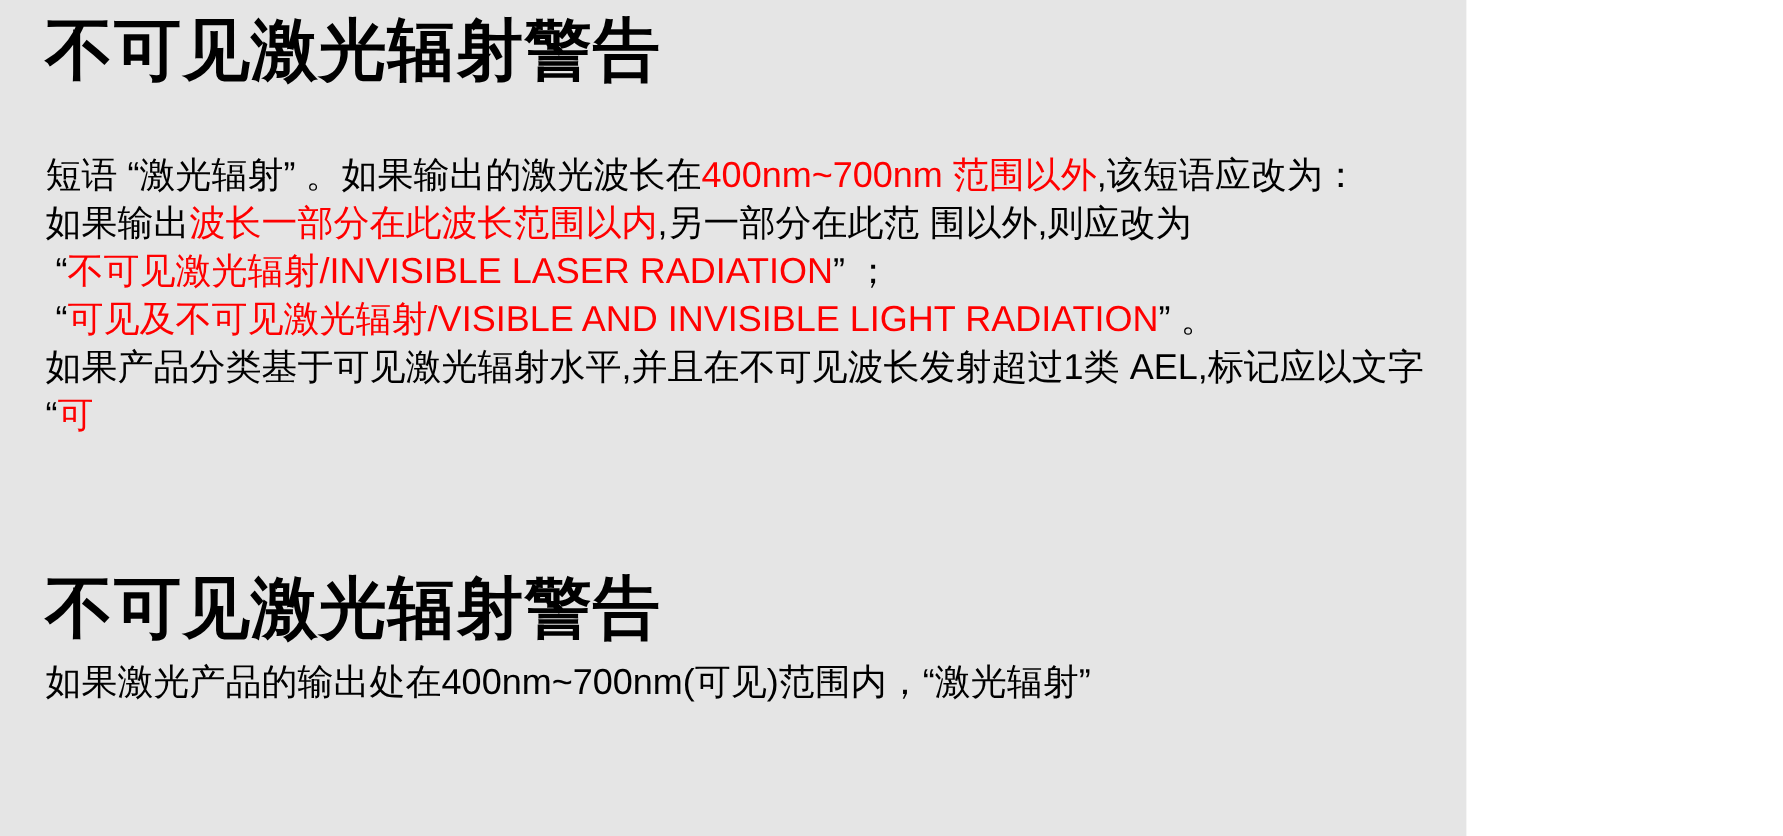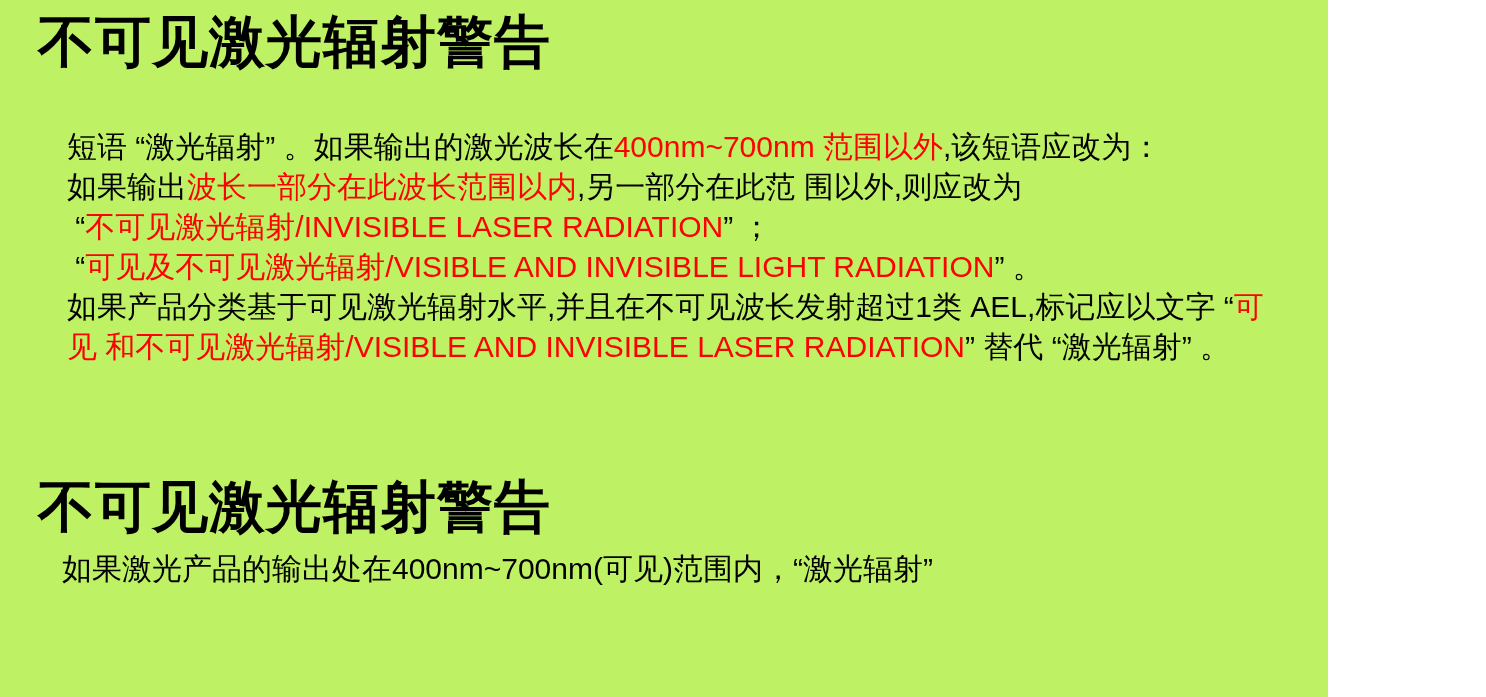--- a/index.html
+++ b/index.html
@@ -1,19 +1,19 @@
 <!DOCTYPE html>
 <html><head>
 <meta charset="utf-8">
 <style>
   html,body{margin:0;padding:0;background:#ffffff;}
   .page{
     position:relative;
-    width:1328px;height:697px;
-    background:#bef264;
+    width:1222px;height:697px;
+    background:#e5e5e5;
     box-sizing:border-box;
     padding:6px 30px 0 38px;
     font-family:"Liberation Sans","DejaVu Sans",sans-serif;
     color:#000000;
     overflow:hidden;
   }
   h1.sec-title{
     margin:0;
     font-size:56px;
     line-height:71px;
@@ -22,38 +22,37 @@
     color:#000000;
     white-space:nowrap;
   }
   .para{
     font-size:30px;
     line-height:40px;
     font-weight:400;
   }
   .para .line{white-space:pre-wrap;}
   .seg-red{color:#ff0000;}
-  .sec-invisible .para{margin-top:50px;margin-left:29px;}
+  .sec-invisible .para{margin-top:50px;}
   .sec-visible{margin-top:104px;}
-  .sec-visible .para{margin-top:7px;margin-left:24px;}
+  .sec-visible .para{margin-top:7px;}
 </style>
 </head>
 <body>
 
 <div class="page">
 
   <section class="sec-invisible">
     <h1 class="sec-title">不可见激光辐射警告</h1>
     <div class="para">
         <div class="line"><span class="seg-black">短语 “激光辐射” 。如果输出的激光波长在</span><span class="seg-red">400nm~700nm 范围以外</span><span class="seg-black">,该短语应改为：</span></div>
         <div class="line"><span class="seg-black">如果输出</span><span class="seg-red">波长一部分在此波长范围以内</span><span class="seg-black">,另一部分在此范 围以外,则应改为</span></div>
         <div class="line"><span class="seg-black"> “</span><span class="seg-red">不可见激光辐射/INVISIBLE LASER RADIATION</span><span class="seg-black">” ；</span></div>
         <div class="line"><span class="seg-black"> “</span><span class="seg-red">可见及不可见激光辐射/VISIBLE AND INVISIBLE LIGHT RADIATION</span><span class="seg-black">” 。</span></div>
         <div class="line"><span class="seg-black">如果产品分类基于可见激光辐射水平,并且在不可见波长发射超过1类 AEL,标记应以文字 “</span><span class="seg-red">可</span></div>
-        <div class="line"><span class="seg-red">见 和不可见激光辐射/VISIBLE AND INVISIBLE LASER RADIATION</span><span class="seg-black">” 替代 “激光辐射” 。</span></div>
       </div>
   </section>
 
   <section class="sec-visible">
     <h1 class="sec-title">不可见激光辐射警告</h1>
     <div class="para">
         <div class="line"><span class="seg-black">如果激光产品的输出处在400nm~700nm(可见)范围内，“激光辐射”</span></div>
       </div>
   </section>
 

